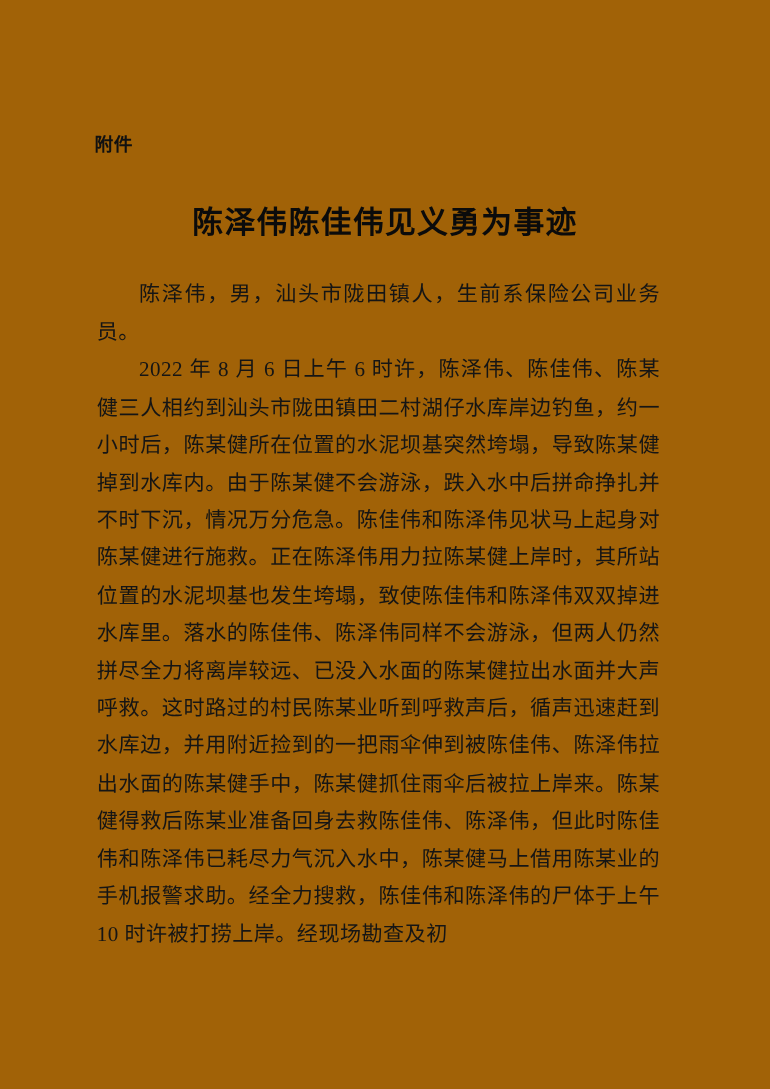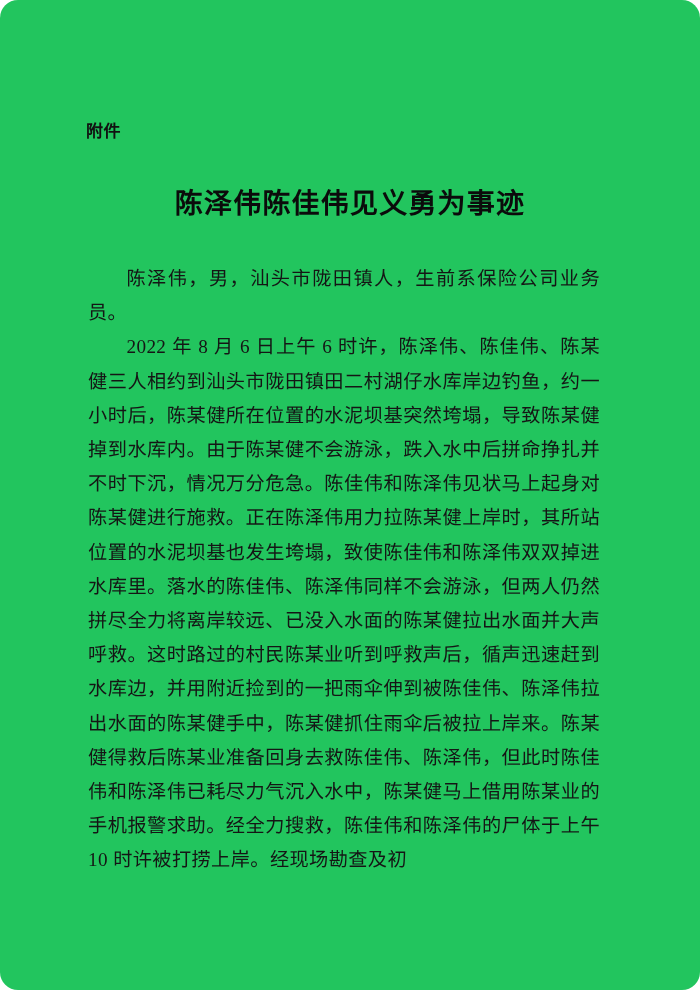--- a/index.html
+++ b/index.html
@@ -14,22 +14,21 @@
     position: relative;
     overflow: hidden;
     font-family: "Liberation Serif", "DejaVu Serif", serif;
     color: #141414;
     -webkit-font-smoothing: antialiased;
   }
 
   .page {
     position: absolute;
     inset: 0;
-    background: #22c55e;
-    border-radius: 18px;
+    background: #a16207;
   }
 
   
   .attachment-label {
     position: absolute;
     left: 86px;
     top: 122px;
     font-family: "Liberation Sans", "DejaVu Sans", sans-serif;
     font-size: 17px;
     font-weight: 600;
@@ -53,21 +52,20 @@
     color: #0b0b0b;
     line-height: 1.25;
   }
 
   
   .body-block {
     position: absolute;
     left: 88px;
     top: 252px;
     width: 512px;
-    margin-top: 10px;
   }
 
   .para {
     margin: 0;
     font-family: "Liberation Serif", "DejaVu Serif", serif;
     font-size: 19.2px;
     line-height: 34.2px;
     color: #151515;
     text-align: justify;
     text-justify: inter-ideograph;

